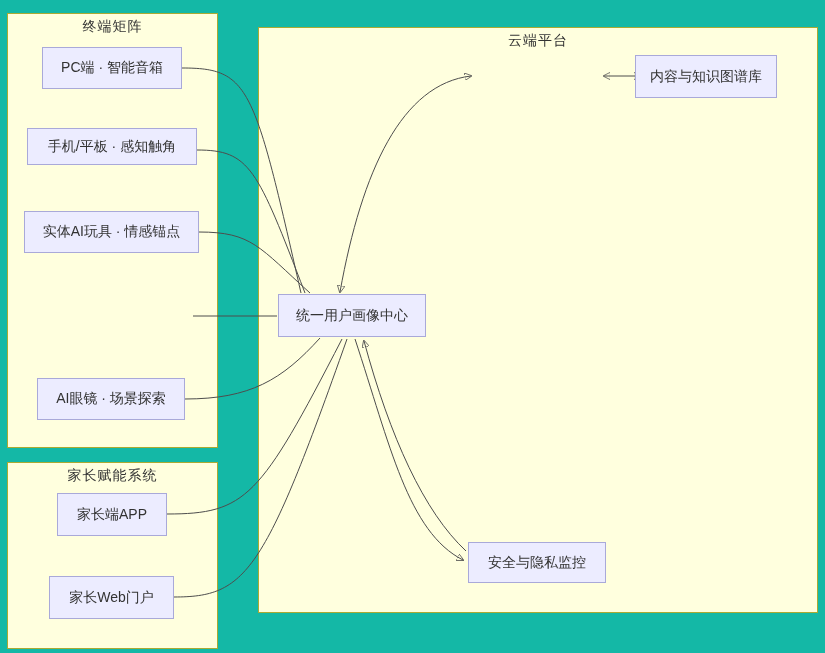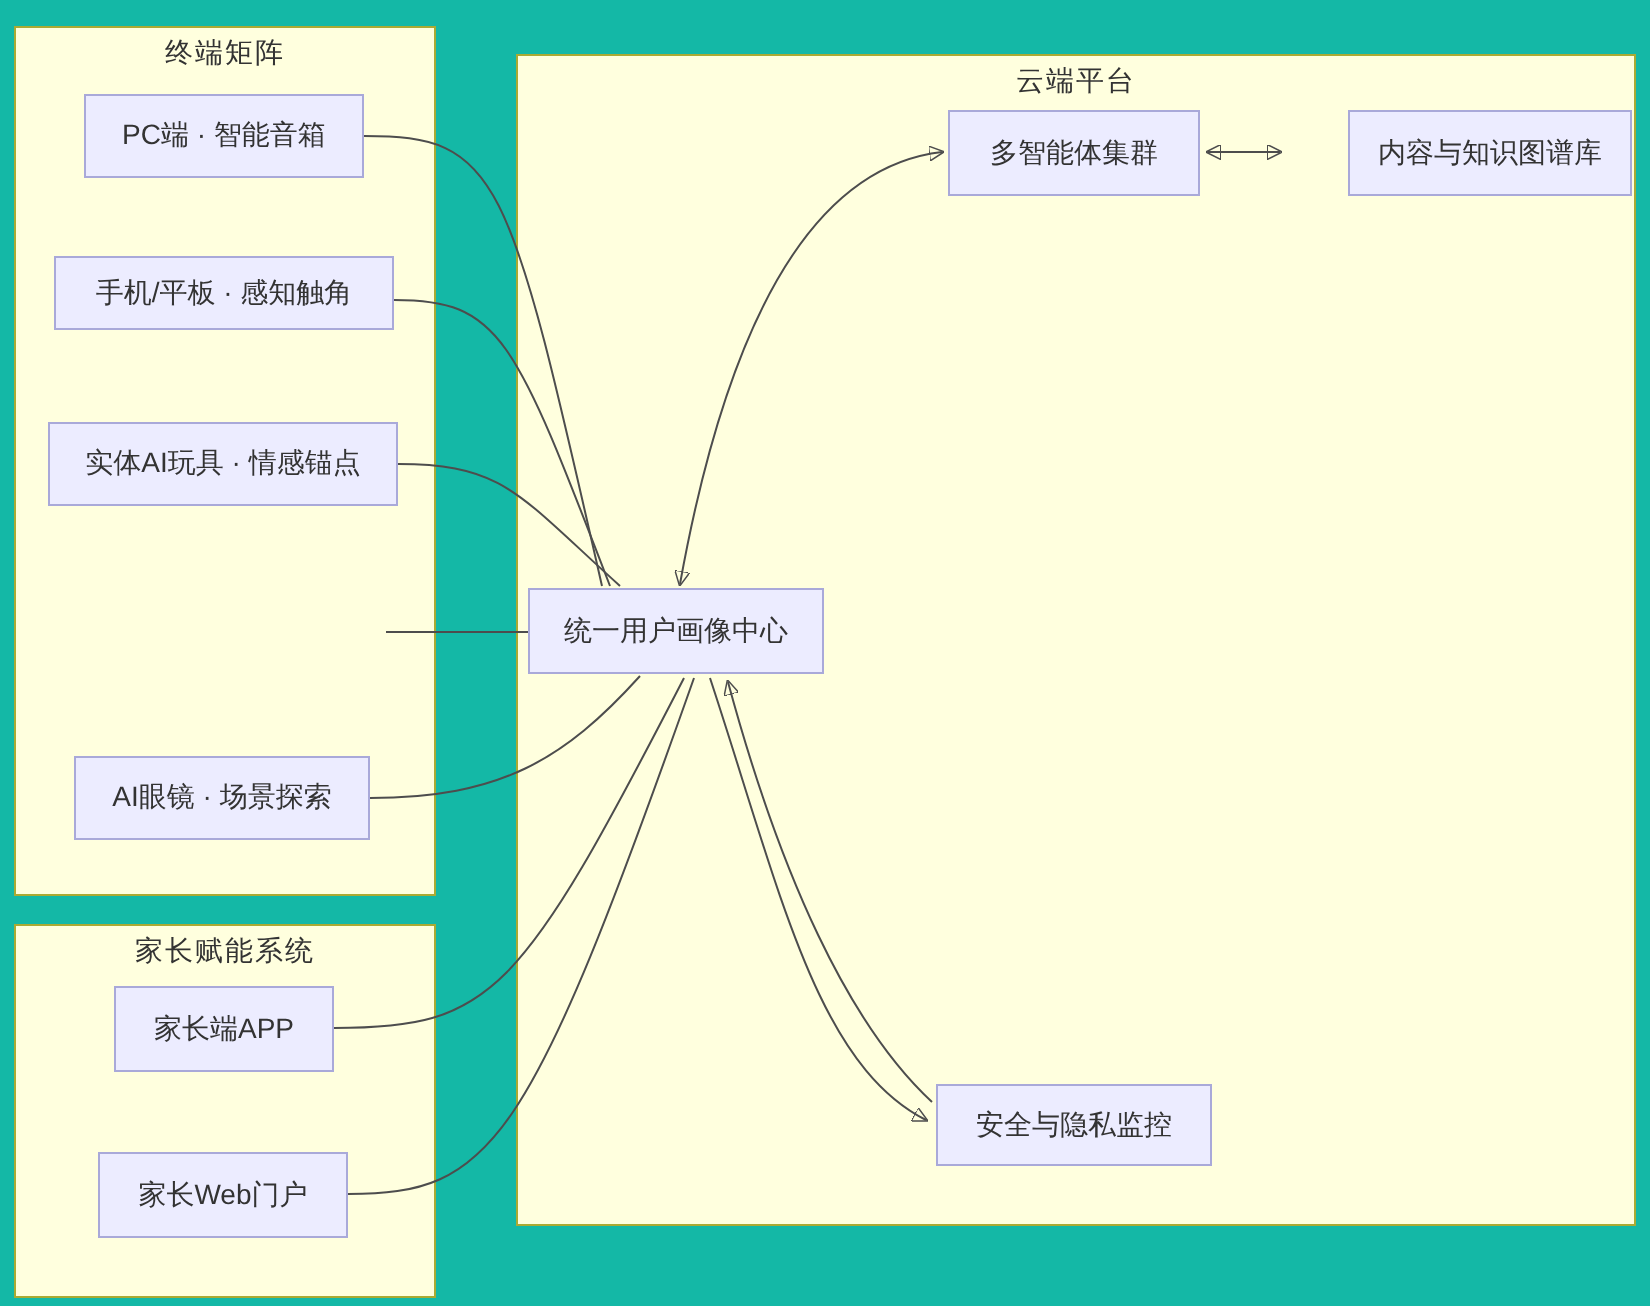--- a/index.html
+++ b/index.html
@@ -68,29 +68,26 @@
   </div>
 
   <div class="node" style="left:49px;top:576px;width:125px;height:43px;">
     <span>家长Web门户</span>
   </div>
 
   <div class="node" style="left:57px;top:493px;width:110px;height:43px;">
     <span>家长端APP</span>
   </div>
 
-  <div class="node" style="left:264px;top:294px;width:148px;height:43px;">
+  <div class="node" style="left:278px;top:294px;width:148px;height:43px;">
     <span>统一用户画像中心</span>
   </div>
 
-  <div class="node" style="left:474px;top:55px;width:126px;height:43px;">
-    <span>多智能体集群</span>
-  </div>
 
-  <div class="node" style="left:674px;top:55px;width:142px;height:43px;">
+  <div class="node" style="left:635px;top:55px;width:142px;height:43px;">
     <span>内容与知识图谱库</span>
   </div>
 
   <div class="node" style="left:468px;top:542px;width:138px;height:41px;justify-content:center;">
     <span>安全与隐私监控</span>
   </div>
 
 </div>
 
 </body></html>

